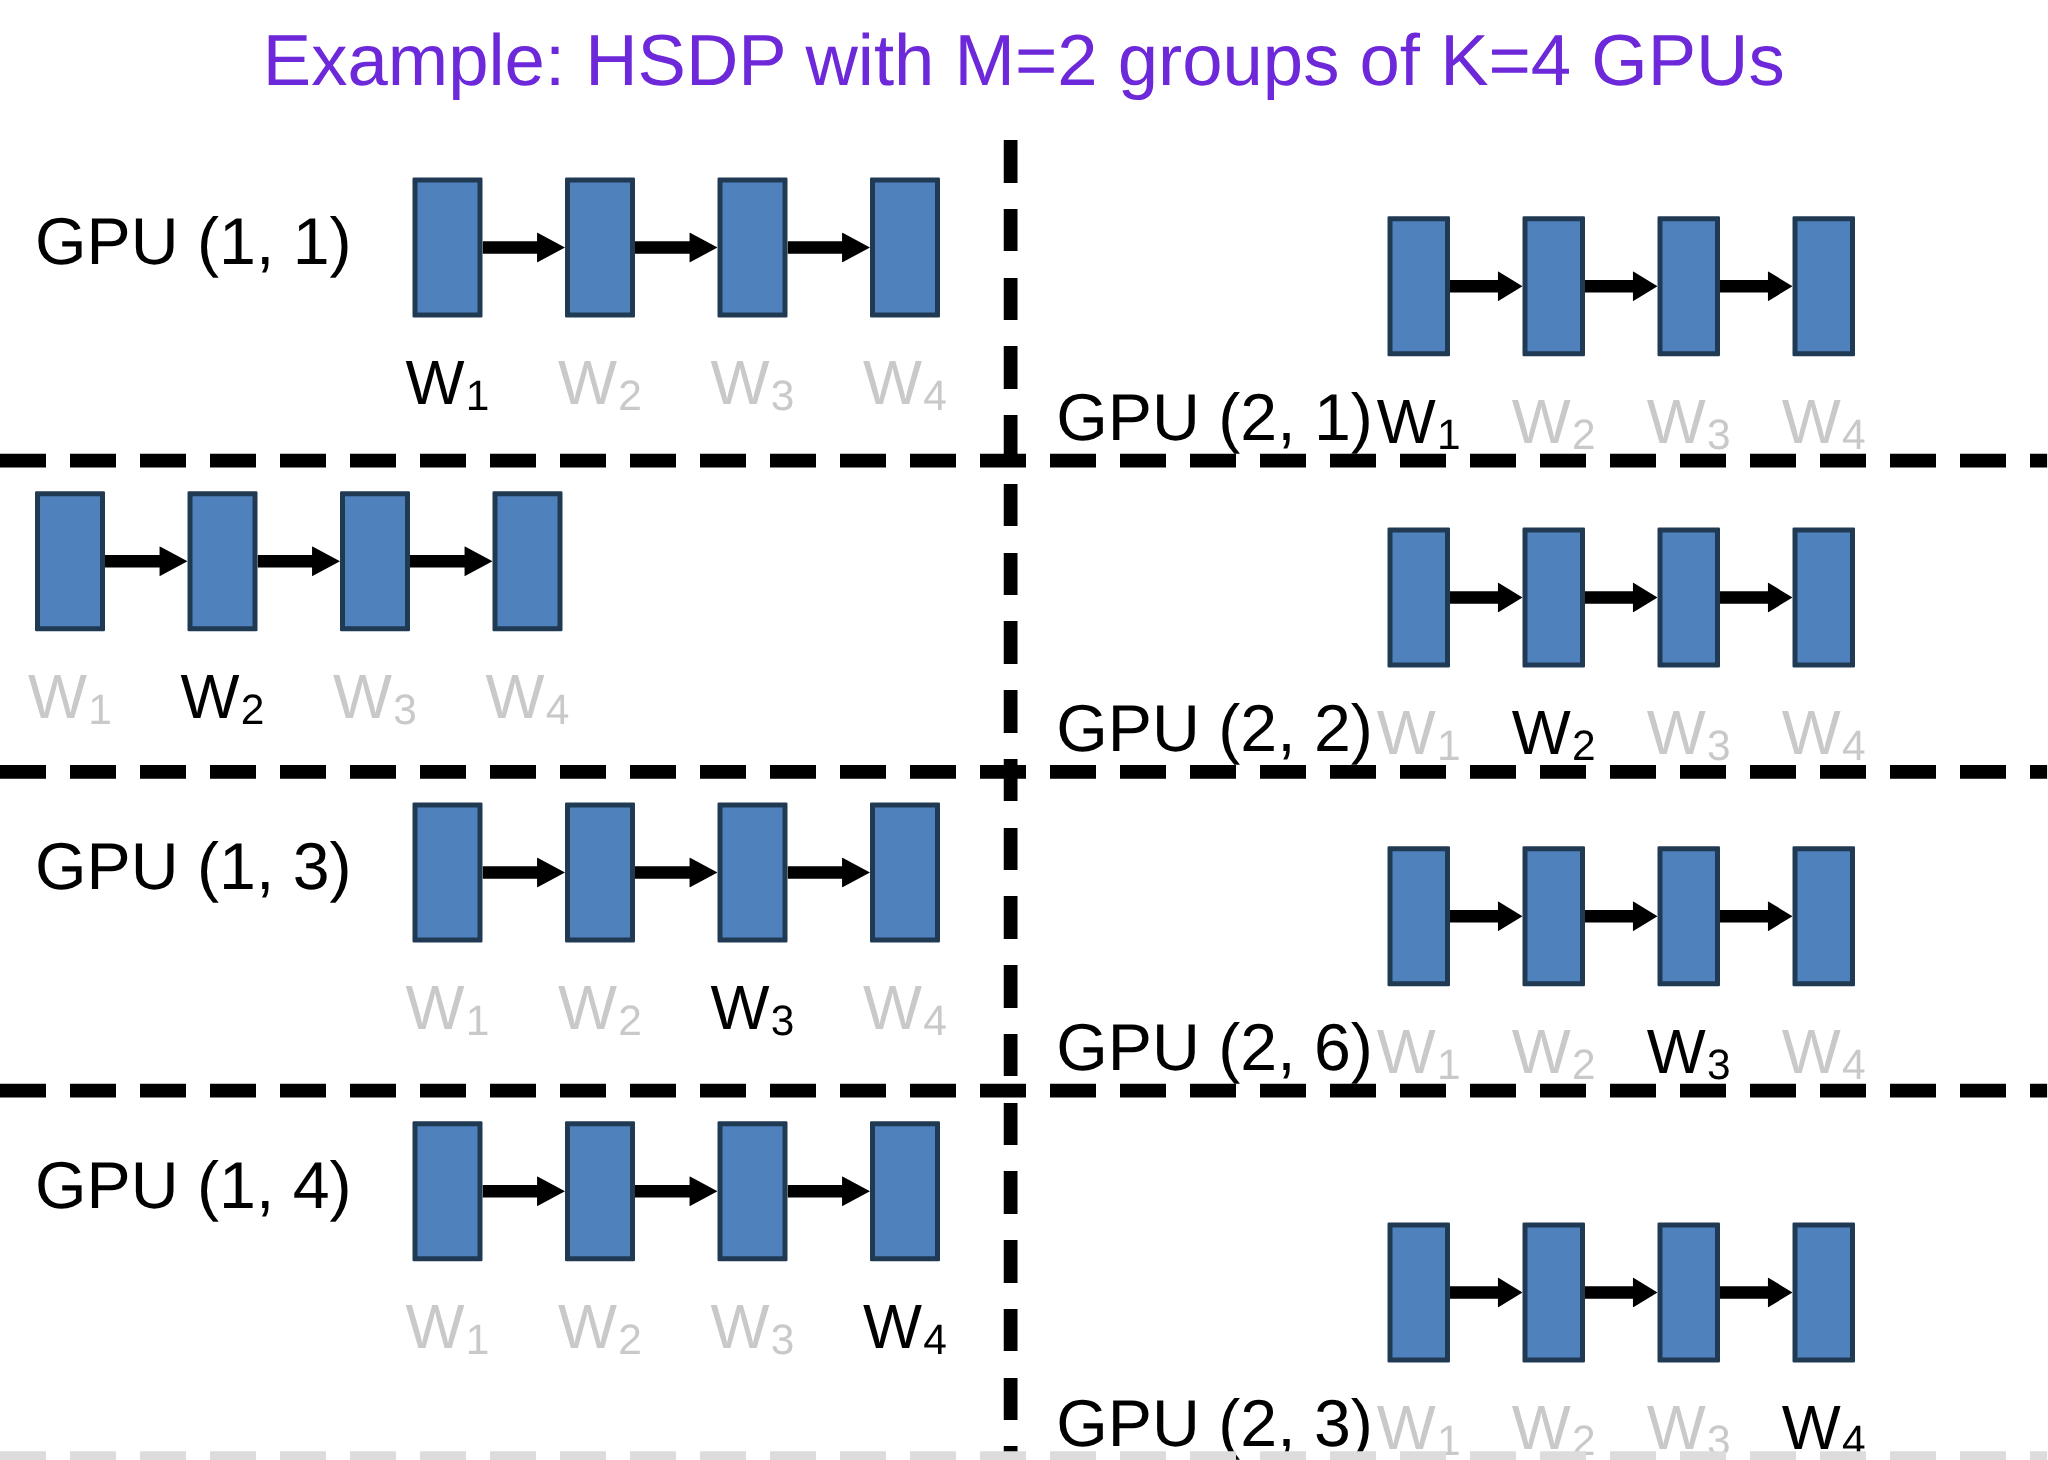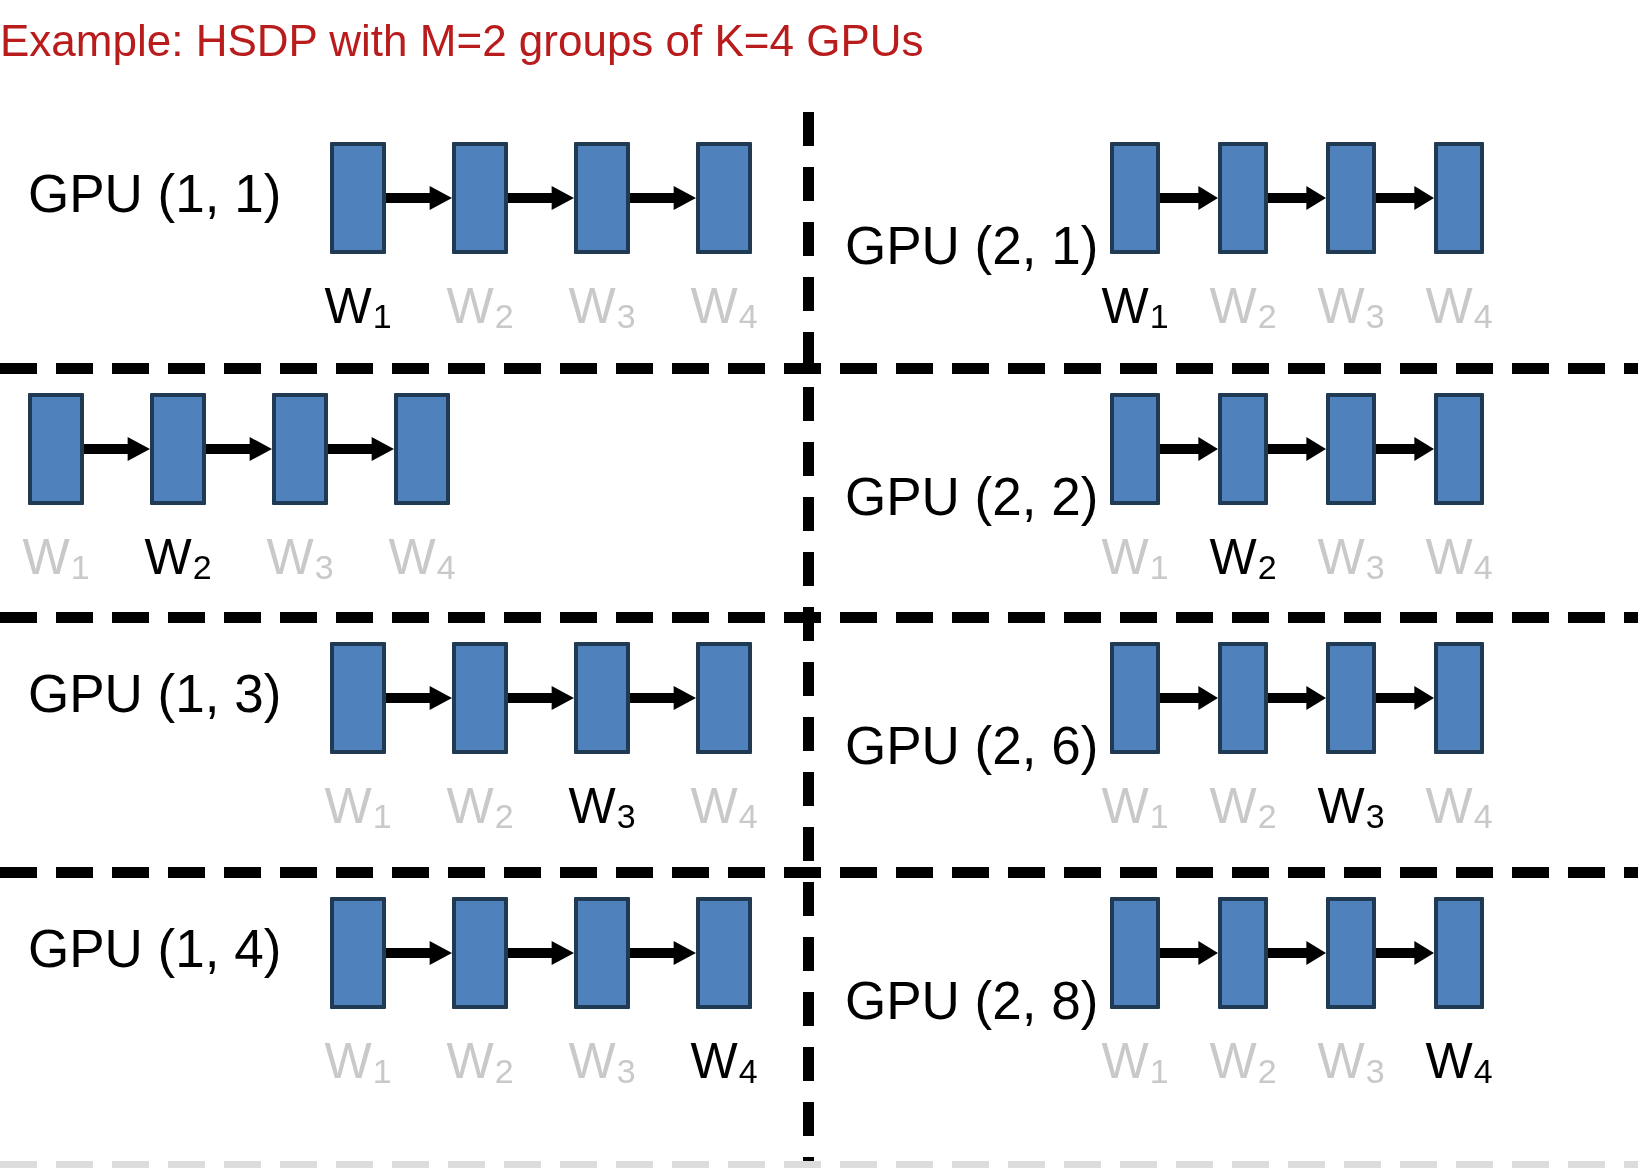--- a/index.html
+++ b/index.html
@@ -10,44 +10,44 @@
     background: #ffffff;
     overflow: hidden;
     font-family: "Liberation Sans", sans-serif;
     color: #000;
   }
   .title {
     position: absolute;
     top: 16px;
     left: 0;
     width: 100%;
-    text-align: left;
-    font-size: 44px;
+    text-align: center;
+    font-size: 58px;
     line-height: 1.15;
-    color: #b91c1c;
+    color: #6d28d9;
     white-space: nowrap;
   }
   .panel-grid {
     position: absolute;
     top: 112px;
     left: 0;
     width: 1638px;
     height: 1056px;
     display: grid;
     grid-template-columns: 808px 830px;
     grid-template-rows: 251px 249px 255px 301px;
   }
   .panel {
     box-sizing: border-box;
     display: flex;
     align-items: flex-start;
     padding-top: 30px;
   }
   .col-left  { padding-left: 28px; }
-  .col-right { padding-left: 37px; }
+  .col-right { padding-left: 37px; align-items: flex-end; }
   .gpu-label {
     flex: 0 0 auto;
     margin-top: 76px;
     font-size: 53px;
     line-height: 1.05;
     white-space: nowrap;
     color: #000;
   }
   .col-left  .gpu-label { width: 302px; margin-top: 24px; }
   .col-right .gpu-label { width: 265px; }
@@ -326,21 +326,21 @@
               <path d="M0 7 H41 V0 L62 12 L41 24 V17 H0 Z" fill="#000000"></path>
             </svg>
           </div>
           <div class="wlabel unowned" style="grid-area: 2 / 5;"><span>W</span><sub>3</sub></div>
           <div class="block" style="grid-column: 7;"></div>
           <div class="wlabel owned" style="grid-area: 2 / 7;"><span>W</span><sub>4</sub></div>
         </div>
   </div>
 
   <div class="panel col-right">
-    <div class="gpu-label">GPU (2, 8)</div>
+    <div class="gpu-label">GPU (2, 3)</div>
     <div class="chain">
           <div class="block" style="grid-column: 1;"></div>
           <div class="arrow-cell" style="grid-column: 2;">
             <svg viewBox="0 0 62 24" preserveAspectRatio="none" xmlns="http://www.w3.org/2000/svg">
               <path d="M0 7 H41 V0 L62 12 L41 24 V17 H0 Z" fill="#000000"></path>
             </svg>
           </div>
           <div class="wlabel unowned" style="grid-area: 2 / 1;"><span>W</span><sub>1</sub></div>
           <div class="block" style="grid-column: 3;"></div>
           <div class="arrow-cell" style="grid-column: 4;">

